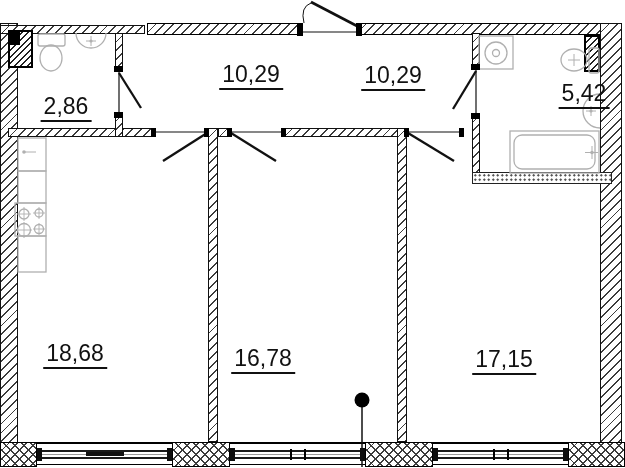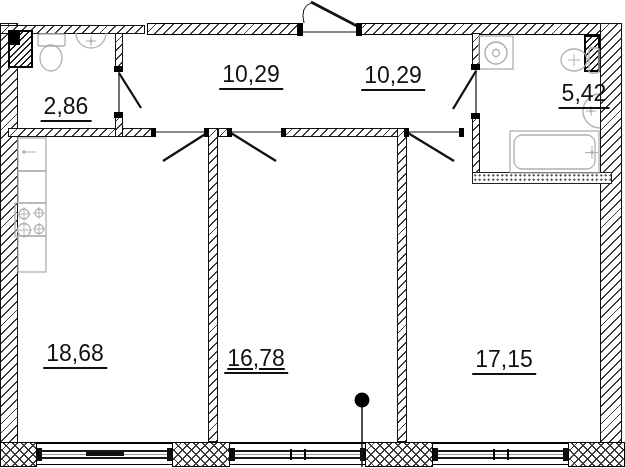--- a/index.html
+++ b/index.html
@@ -203,16 +203,16 @@
       <line x1="362" y1="400" x2="362" y2="467" stroke="#111" stroke-width="1.5"></line>
       <circle cx="362" cy="400" r="7.5" fill="#000"></circle>
     </g>
   </svg>
 
   <div class="area-label" style="left:66px;top:84px;margin-top:11px;">2,86</div>
   <div class="area-label" style="left:251px;top:63px;">10,29</div>
   <div class="area-label" style="left:393px;top:64px;">10,29</div>
   <div class="area-label" style="left:539px;top:82px;margin-left:45px;">5,42</div>
   <div class="area-label" style="left:75px;top:342px;">18,68</div>
-  <div class="area-label" style="left:256px;top:347px;text-decoration:underline;">16,78</div>
+  <div class="area-label" style="left:263px;top:347px;">16,78</div>
   <div class="area-label" style="left:504px;top:348px;">17,15</div>
 
 </div>
 
 </body></html>

